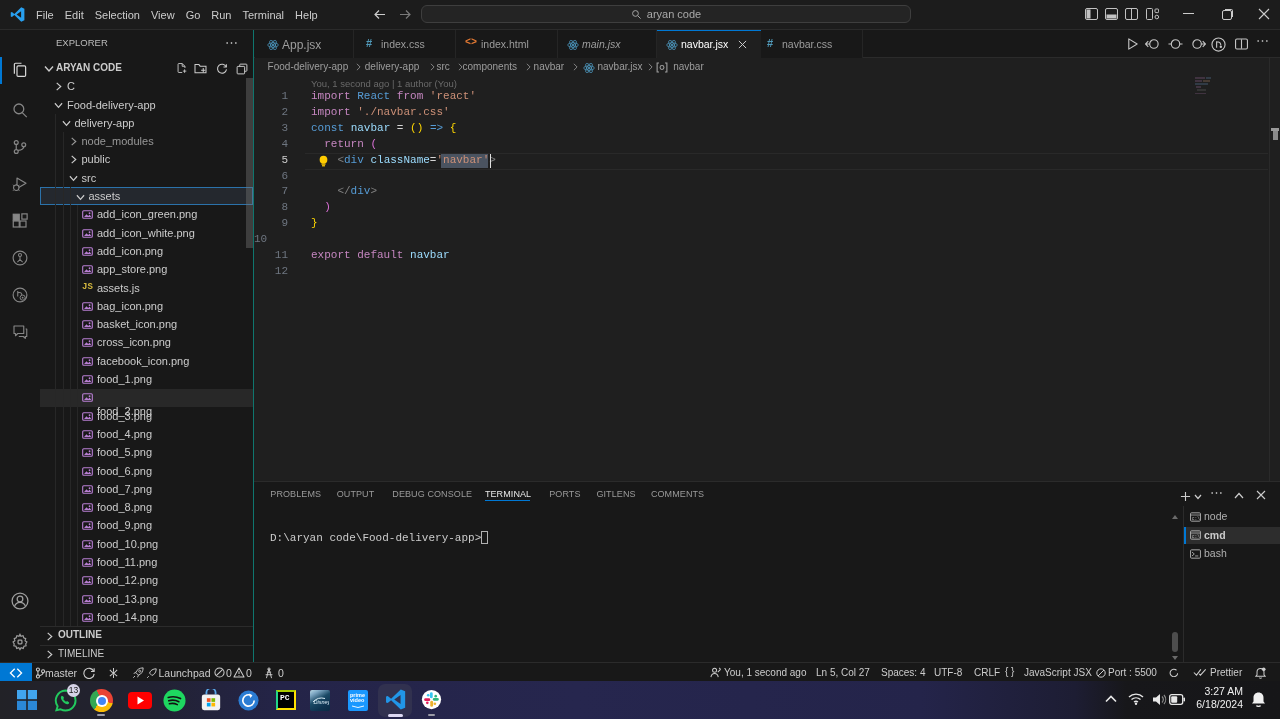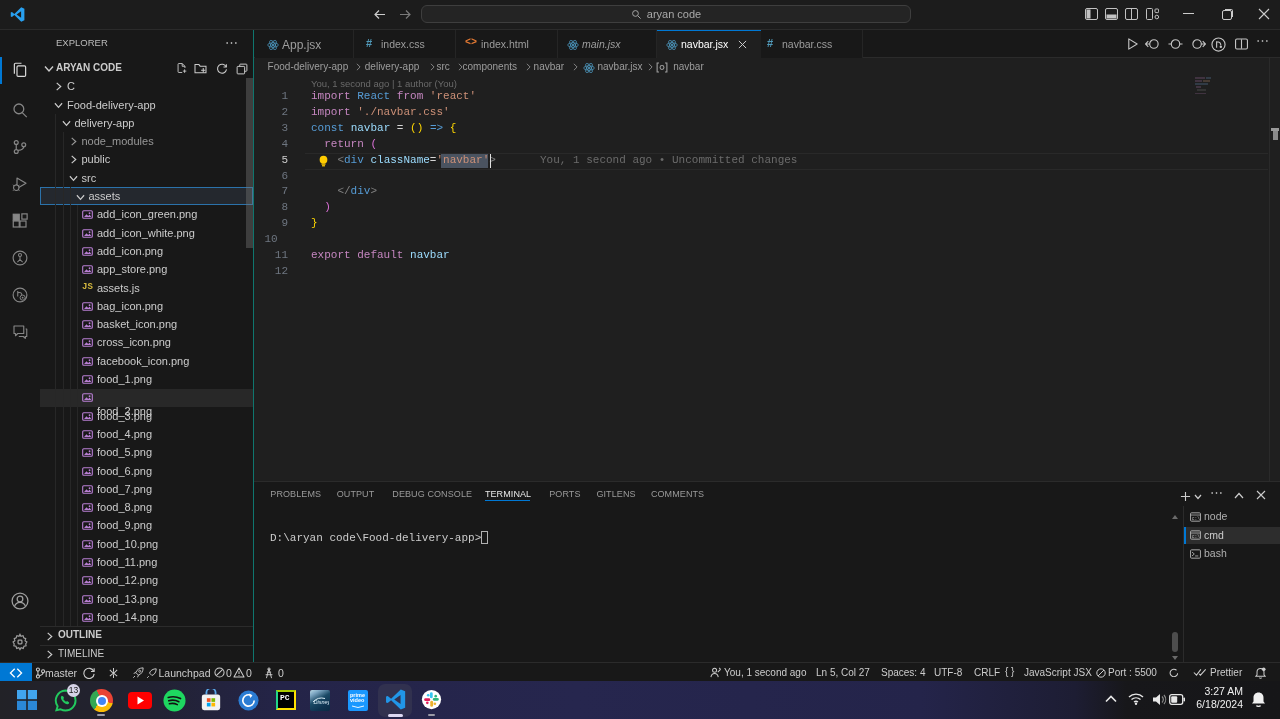--- a/index.html
+++ b/index.html
@@ -10,20 +10,30 @@
   svg { display:block; }
 </style>
 </head>
 <body>
 <div class="ab" style="left:0;top:0;width:1280px;height:719px;background:#1f1f1f;overflow:hidden;">
 
 <div class="ab" style="left:0;top:0;width:1280px;height:30px;background:#1c1c1c;border-bottom:1px solid #2b2b2b;">
   <svg class="ab" style="left:10px;top:7px;" width="15" height="15" viewBox="0 0 100 100">
     <path fill="#28a0f0" d="M75 2L29 46 13 33 5 36v28l8 3 16-13 46 44 21-9V11zM74 28v44L44 50z"></path>
   </svg>
+  <div class="ab" style="left:36px;top:0;height:30px;display:flex;align-items:center;color:#cccccc;font-size:11px;">
+    <span style="margin-right:11px;">File</span>
+        <span style="margin-right:11px;">Edit</span>
+        <span style="margin-right:11px;">Selection</span>
+        <span style="margin-right:11px;">View</span>
+        <span style="margin-right:11px;">Go</span>
+        <span style="margin-right:11px;">Run</span>
+        <span style="margin-right:11px;">Terminal</span>
+        <span>Help</span>
+  </div>
   <svg class="ab" style="left:374px;top:9px;" width="12" height="11" viewBox="0 0 12 11">
         <path d="M11 5.5 H1.5 M5 1.5 L1 5.5 L5 9.5" fill="none" stroke="#cccccc" stroke-width="1.2"></path>
       </svg>
   <svg class="ab" style="left:399px;top:9px;" width="12" height="11" viewBox="0 0 12 11">
         <path d="M1 5.5 H10.5 M7 1.5 L11 5.5 L7 9.5" fill="none" stroke="#7a7a7a" stroke-width="1.2"></path>
       </svg>
   <div class="ab" style="left:421px;top:5px;width:490px;height:18px;background:#242424;border:1px solid #3e3e3e;border-radius:6px;color:#a9a9a9;font-size:11px;display:flex;align-items:center;justify-content:center;gap:5px;">
     <svg width="11" height="11" viewBox="0 0 16 16">
           <circle cx="6.5" cy="6.5" r="4.2" fill="none" stroke="#a9a9a9" stroke-width="1.4"></circle>
           <path d="M10 10 L14 14" stroke="#a9a9a9" stroke-width="1.4"></path>
@@ -421,38 +431,37 @@
 <div class="ab" style="left:187px;top:78px;width:47px;height:14px;background:#4a5360;"></div>
 <div class="ab mono" style="left:0;top:13.2px;width:34px;height:15.857px;line-height:15.857px;font-size:11px;color:#6e7681;text-align:right;">1</div>
 <div class="ab mono" style="left:0;top:29.1px;width:34px;height:15.857px;line-height:15.857px;font-size:11px;color:#6e7681;text-align:right;">2</div>
 <div class="ab mono" style="left:0;top:44.9px;width:34px;height:15.857px;line-height:15.857px;font-size:11px;color:#6e7681;text-align:right;">3</div>
 <div class="ab mono" style="left:0;top:60.8px;width:34px;height:15.857px;line-height:15.857px;font-size:11px;color:#6e7681;text-align:right;">4</div>
 <div class="ab mono" style="left:0;top:76.6px;width:34px;height:15.857px;line-height:15.857px;font-size:11px;color:#cccccc;text-align:right;">5</div>
 <div class="ab mono" style="left:0;top:92.5px;width:34px;height:15.857px;line-height:15.857px;font-size:11px;color:#6e7681;text-align:right;">6</div>
 <div class="ab mono" style="left:0;top:108.3px;width:34px;height:15.857px;line-height:15.857px;font-size:11px;color:#6e7681;text-align:right;">7</div>
 <div class="ab mono" style="left:0;top:124.2px;width:34px;height:15.857px;line-height:15.857px;font-size:11px;color:#6e7681;text-align:right;">8</div>
 <div class="ab mono" style="left:0;top:140.1px;width:34px;height:15.857px;line-height:15.857px;font-size:11px;color:#6e7681;text-align:right;">9</div>
-<div class="ab mono" style="left:0;top:155.9px;width:34px;height:15.857px;line-height:15.857px;font-size:11px;color:#6e7681;text-align:center;">10</div>
+<div class="ab mono" style="left:0;top:155.9px;width:34px;height:15.857px;line-height:15.857px;font-size:11px;color:#6e7681;text-align:left;">10</div>
 <div class="ab mono" style="left:0;top:171.8px;width:34px;height:15.857px;line-height:15.857px;font-size:11px;color:#6e7681;text-align:right;">11</div>
 <div class="ab mono" style="left:0;top:187.6px;width:34px;height:15.857px;line-height:15.857px;font-size:11px;color:#6e7681;text-align:right;">12</div>
 <svg class="ab" style="left:64px;top:79px;" width="11" height="12" viewBox="0 0 12 13">
  <circle cx="6" cy="5" r="4.2" fill="#ffcc00"></circle>
         <rect x="3.8" y="9" width="4.4" height="1.6" fill="#ffcc00"></rect>
         <rect x="4.4" y="11" width="3.2" height="1.4" fill="#ffcc00"></rect>
       </svg>
 <div class="ab mono" style="left:57px;top:13.2px;height:15.857px;line-height:15.857px;font-size:11px;white-space:pre;color:#d4d4d4;"><span style="color:#c586c0">import</span> <span style="color:#569cd6">React</span> <span style="color:#c586c0">from</span> <span style="color:#ce9178">'react'</span></div>
 <div class="ab mono" style="left:57px;top:29.1px;height:15.857px;line-height:15.857px;font-size:11px;white-space:pre;color:#d4d4d4;"><span style="color:#c586c0">import</span> <span style="color:#ce9178">'./navbar.css'</span></div>
 <div class="ab mono" style="left:57px;top:44.9px;height:15.857px;line-height:15.857px;font-size:11px;white-space:pre;color:#d4d4d4;"><span style="color:#569cd6">const</span> <span style="color:#9cdcfe">navbar</span> <span style="color:#d4d4d4">=</span> <span style="color:#ffd700">()</span> <span style="color:#569cd6">=&gt;</span> <span style="color:#ffd700">{</span></div>
 <div class="ab mono" style="left:57px;top:60.8px;height:15.857px;line-height:15.857px;font-size:11px;white-space:pre;color:#d4d4d4;">  <span style="color:#c586c0">return</span> <span style="color:#da70d6">(</span></div>
 <div class="ab mono" style="left:57px;top:76.6px;height:15.857px;line-height:15.857px;font-size:11px;white-space:pre;color:#d4d4d4;">    <span style="color:#808080">&lt;</span><span style="color:#569cd6">div</span> <span style="color:#9cdcfe">className</span><span style="color:#d4d4d4">=</span><span style="color:#ce9178">'navbar'</span><span style="color:#808080">&gt;</span></div>
 <div class="ab mono" style="left:57px;top:108.3px;height:15.857px;line-height:15.857px;font-size:11px;white-space:pre;color:#d4d4d4;">    <span style="color:#808080">&lt;/</span><span style="color:#569cd6">div</span><span style="color:#808080">&gt;</span></div>
 <div class="ab mono" style="left:57px;top:124.2px;height:15.857px;line-height:15.857px;font-size:11px;white-space:pre;color:#d4d4d4;">  <span style="color:#da70d6">)</span></div>
 <div class="ab mono" style="left:57px;top:140.1px;height:15.857px;line-height:15.857px;font-size:11px;white-space:pre;color:#d4d4d4;"><span style="color:#ffd700">}</span></div>
 <div class="ab mono" style="left:57px;top:171.8px;height:15.857px;line-height:15.857px;font-size:11px;white-space:pre;color:#d4d4d4;"><span style="color:#c586c0">export</span> <span style="color:#c586c0">default</span> <span style="color:#9cdcfe">navbar</span></div>
-<div class="ab mono" style="left:286px;top:76.6px;height:15.857px;line-height:15.857px;font-size:11px;color:#6b6b6b;white-space:pre;">You, 1 second ago • Uncommitted changes</div>
 <div class="ab" style="left:235.5px;top:78px;width:1.5px;height:14px;background:#e0e0e0;"></div>
 <div class="ab" style="left:941px;top:0px;width:1026px;height:20px;">
 <div class="ab" style="left:0;top:1px;width:10px;height:1.5px;background:#62486180;"></div>
         <div class="ab" style="left:11px;top:1px;width:5px;height:1.5px;background:#44586e80;"></div>
 <div class="ab" style="left:0;top:4px;width:7px;height:1.5px;background:#62486180;"></div>
         <div class="ab" style="left:8px;top:4px;width:7px;height:1.5px;background:#70584880;"></div>
 <div class="ab" style="left:0;top:7px;width:13px;height:1.5px;background:#44586e80;"></div>
 <div class="ab" style="left:1px;top:10px;width:5px;height:1.5px;background:#62486180;"></div>
 <div class="ab" style="left:2px;top:13px;width:9px;height:1.5px;background:#4a4a4a80;"></div>
 <div class="ab" style="left:0;top:16.5px;width:11px;height:1.5px;background:#62486180;"></div>
@@ -492,21 +501,21 @@
         <rect x="0.7" y="0.7" width="12.6" height="10.6" rx="1.2" fill="none" stroke="#b0b0b0" stroke-width="1.2"></rect>
         <path d="M0.7 3.5 H13.3" stroke="#b0b0b0" stroke-width="1"></path>
         <text x="2.2" y="9.8" font-size="6" fill="#b0b0b0" font-family="Liberation Mono">c:\</text>
       </svg>
 <div class="ab" style="left:950px;top:28px;font-size:10.5px;color:#b0b0b0;">node</div>
 <svg class="ab" style="left:936px;top:48px;" width="11" height="10" viewBox="0 0 14 12">
         <rect x="0.7" y="0.7" width="12.6" height="10.6" rx="1.2" fill="none" stroke="#b0b0b0" stroke-width="1.2"></rect>
         <path d="M0.7 3.5 H13.3" stroke="#b0b0b0" stroke-width="1"></path>
         <text x="2.2" y="9.8" font-size="6" fill="#b0b0b0" font-family="Liberation Mono">c:\</text>
       </svg>
-<div class="ab" style="left:950px;top:46.5px;font-size:10.5px;color:#cccccc;">cmd</div>
+<div class="ab" style="left:950px;top:46.5px;font-size:10.5px;color:#cccccc;font-weight:bold;">cmd</div>
 <svg class="ab" style="left:936px;top:66.5px;" width="11" height="10" viewBox="0 0 14 12">
         <rect x="0.7" y="0.7" width="12.6" height="10.6" rx="1.2" fill="none" stroke="#b0b0b0" stroke-width="1.2"></rect>
         <path d="M2.5 3.5 L5.5 6 L2.5 8.5 M6.5 8.5 H10.5" fill="none" stroke="#b0b0b0" stroke-width="1.1"></path>
       </svg>
 <div class="ab" style="left:950px;top:65px;font-size:10.5px;color:#b0b0b0;">bash</div>
 <svg class="ab" style="left:917px;top:32px;" width="8" height="6" viewBox="0 0 8 6">
         <path d="M1 5 L4 1 L7 5 Z" fill="#6a6a6a"></path>
       </svg>
 <div class="ab" style="left:917.5px;top:150px;width:6px;height:20px;background:#4d4d4d;border-radius:3px;"></div>
 <svg class="ab" style="left:917px;top:173px;" width="8" height="6" viewBox="0 0 8 6">

